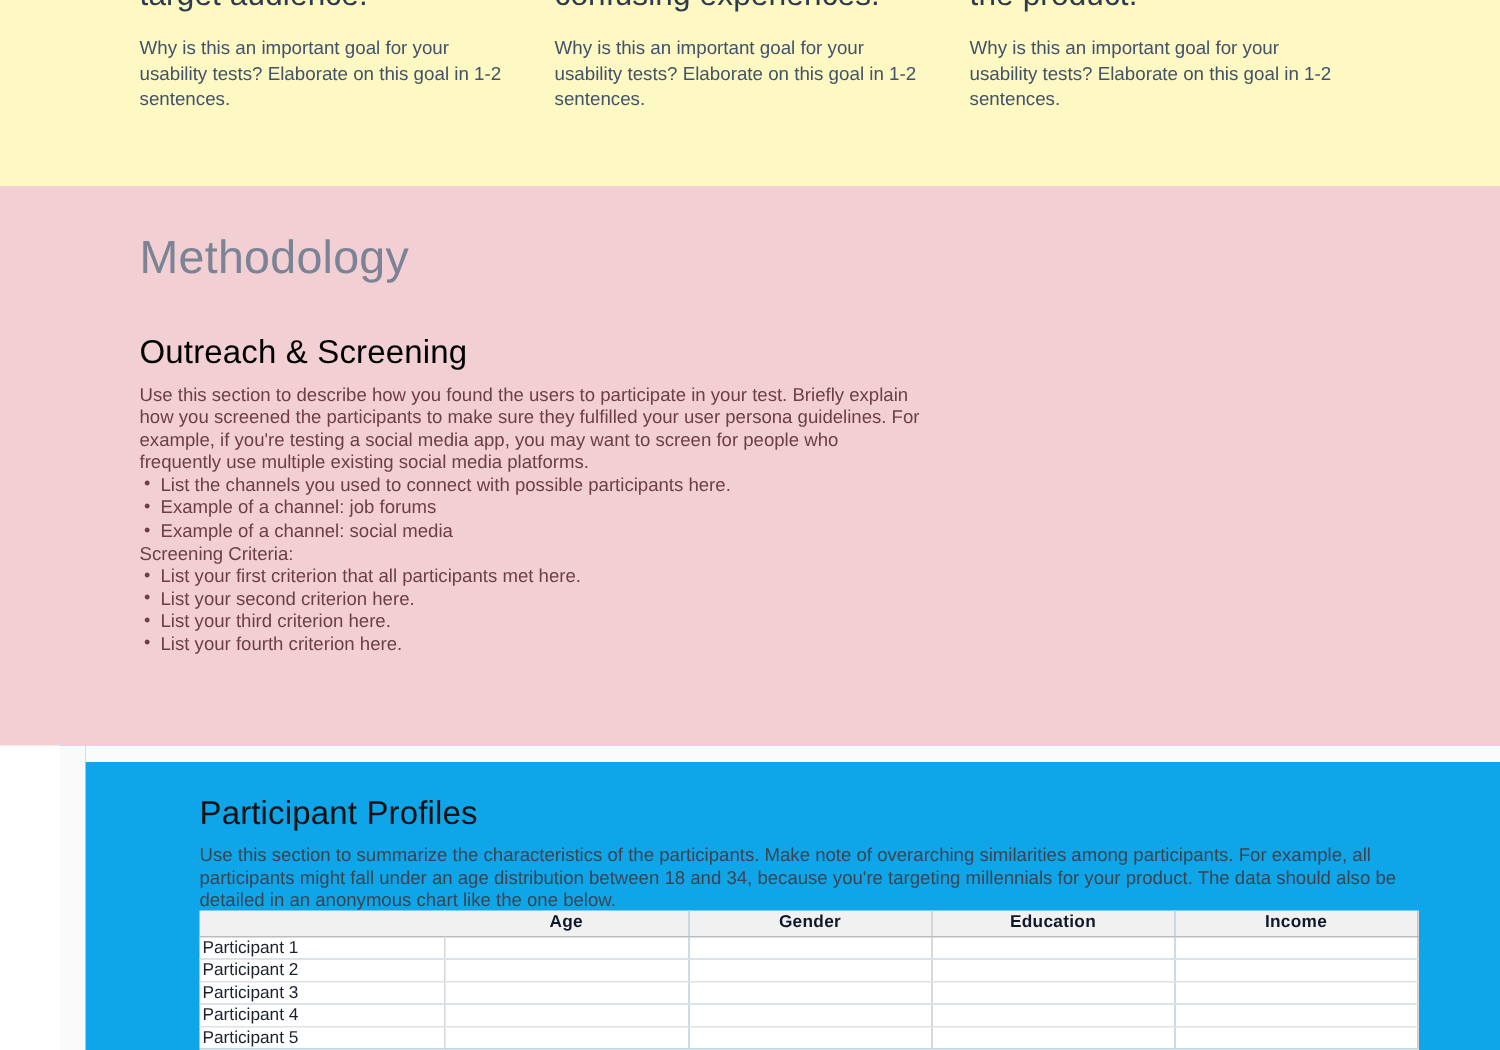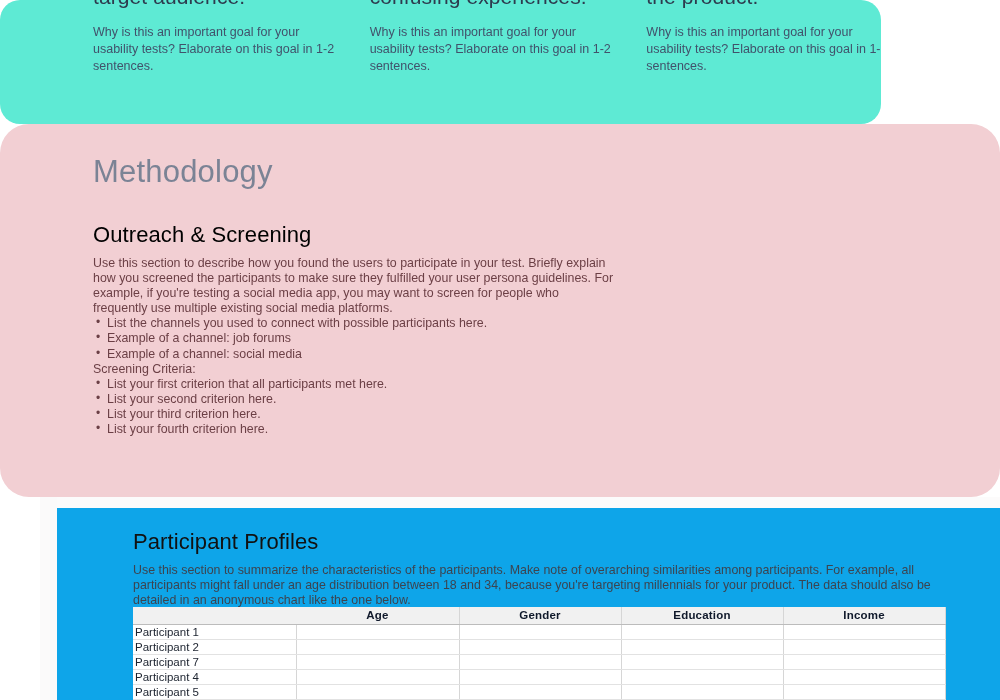--- a/index.html
+++ b/index.html
@@ -13,25 +13,24 @@
     font-family: "Liberation Sans", sans-serif;
     overflow: hidden;
     position: relative;
   }
 
   
   .goals-strip {
     position: absolute;
     left: 0;
     top: 0;
-    width: 881px;
+    width: 1000px;
     height: 124px;
-    background: #5eead4;
+    background: #fef9c3;
     overflow: hidden;
-    border-radius: 20px;
   }
   .goals-row {
     position: absolute;
     left: 93px;
     top: -16px;
     width: 830px;
     display: flex;
     gap: 0;
   }
   .goal-col {
@@ -55,21 +54,20 @@
   }
 
   
   .methodology-band {
     position: absolute;
     left: 0;
     top: 124px;
     width: 1000px;
     height: 373px;
     background: #f2cfd3;
-    border-radius: 29px;
   }
   .methodology-title {
     position: absolute;
     left: 93px;
     top: 30px;
     font-size: 31px;
     font-weight: 400;
     color: #7b8395;
     letter-spacing: .2px;
     margin: 0;
@@ -299,21 +297,21 @@
         <td class="cell"></td>
       </tr>
       <tr>
         <td class="rowlabel">Participant 2</td>
         <td class="cell"></td>
         <td class="cell"></td>
         <td class="cell"></td>
         <td class="cell"></td>
       </tr>
       <tr>
-        <td class="rowlabel">Participant 7</td>
+        <td class="rowlabel">Participant 3</td>
         <td class="cell"></td>
         <td class="cell"></td>
         <td class="cell"></td>
         <td class="cell"></td>
       </tr>
       <tr>
         <td class="rowlabel">Participant 4</td>
         <td class="cell"></td>
         <td class="cell"></td>
         <td class="cell"></td>

